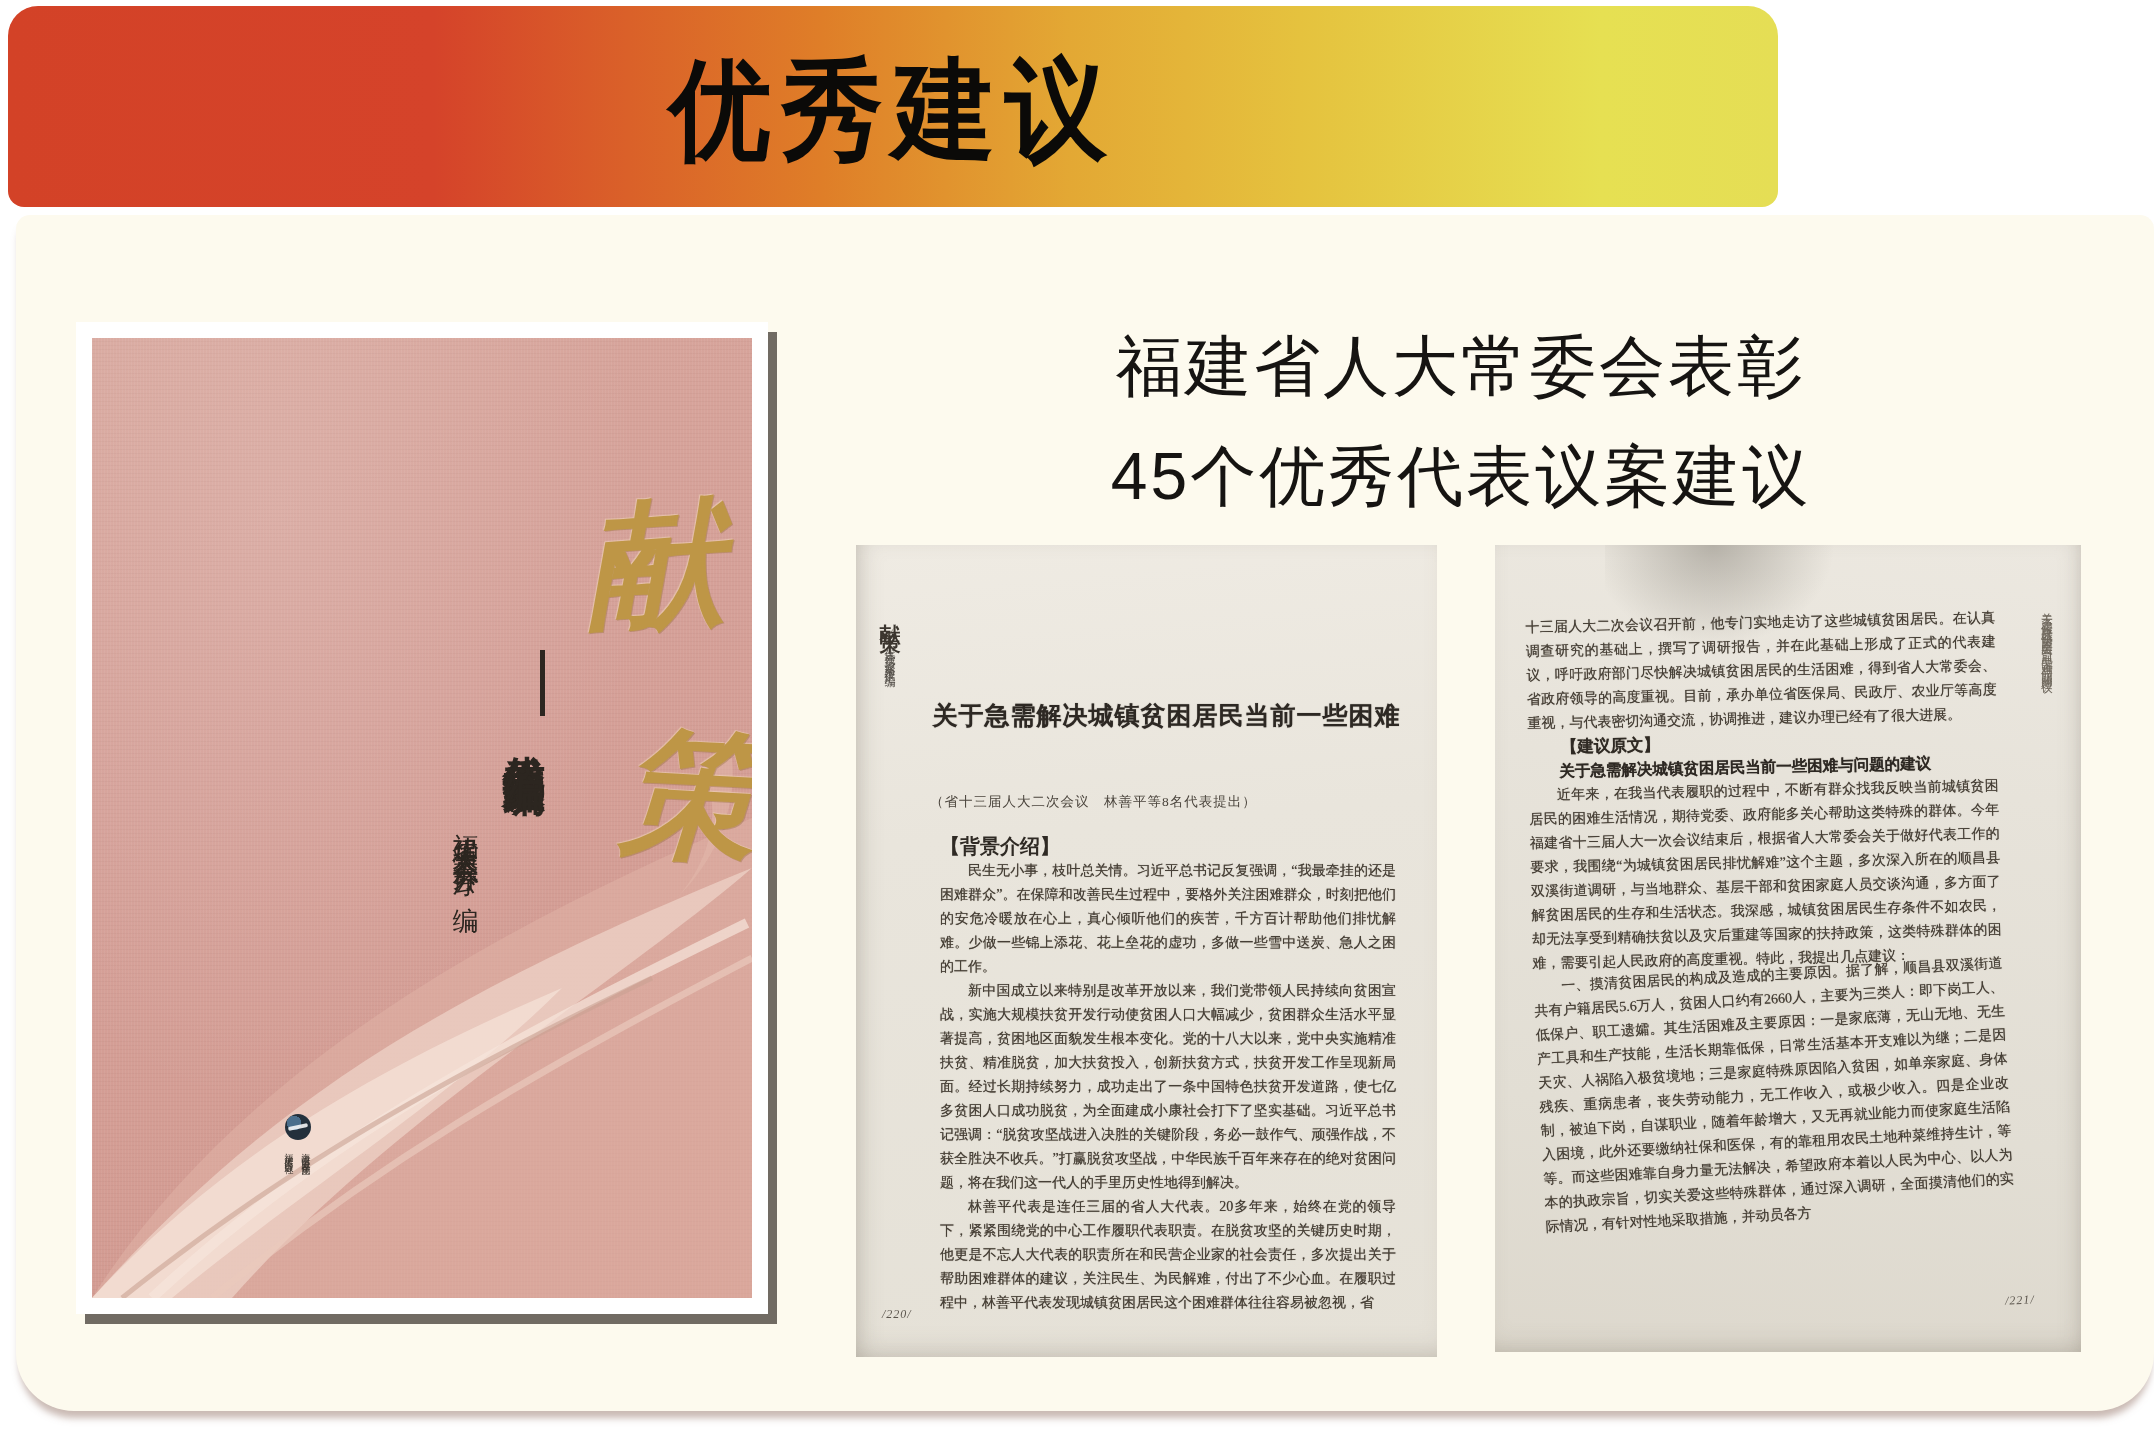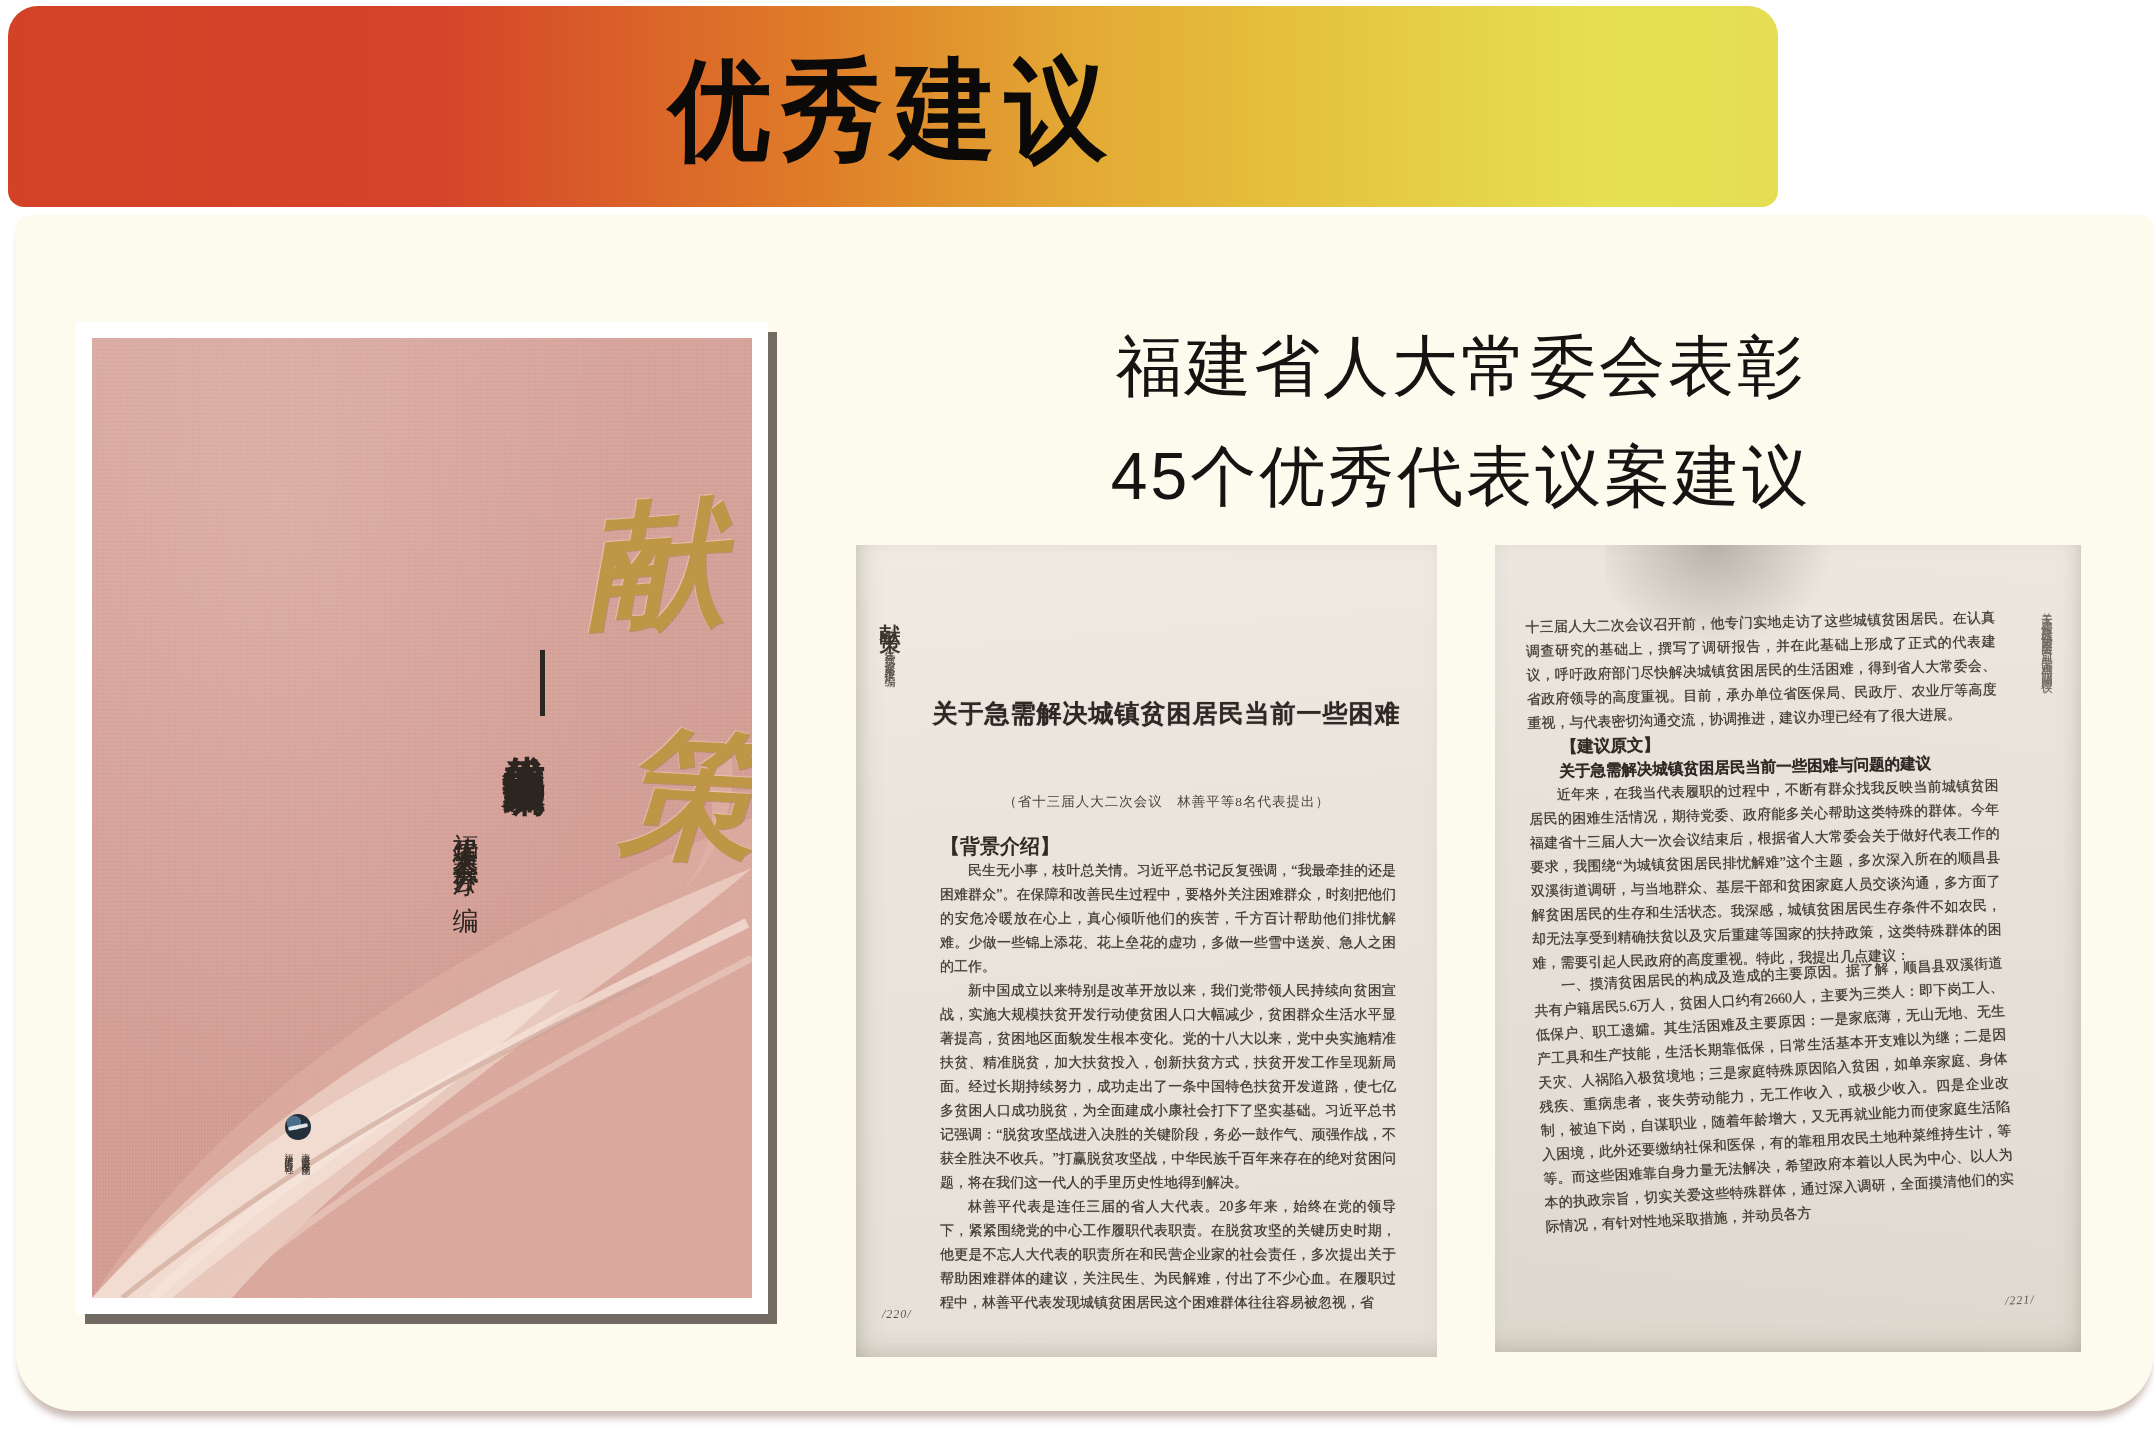--- a/index.html
+++ b/index.html
@@ -63,22 +63,22 @@
   
   .page-left{left:840px;top:330px;width:581px;height:812px;
              background:linear-gradient(175deg,#efebe3 0%,#e9e5dc 35%,#e5e1d7 100%);
              box-shadow:inset 14px 0 26px -14px rgba(110,100,85,.35), inset 0 -18px 30px -18px rgba(110,100,85,.28);}
   .lp-sidebar{position:absolute;left:20px;top:62px;height:310px;color:#3b352e;}
   .lp-sidebar .big{font-size:21px;font-weight:700;letter-spacing:9px;}
   .lp-sidebar .slash{font-size:13px;color:#6e675c;}
   .lp-sidebar .small{font-size:11px;letter-spacing:3px;color:#55504a;}
   .lp-title{position:absolute;left:74px;top:146px;width:473px;text-align:center;
             font-size:25px;font-weight:700;line-height:50px;color:#2d2823;letter-spacing:1px;
-            text-shadow:0 0 1px rgba(45,40,35,.6);font-family:Liberation Mono, monospace;}
-  .lp-byline{position:absolute;left:74px;top:248px;width:473px;text-align:center;
+            text-shadow:0 0 1px rgba(45,40,35,.6);}
+  .lp-byline{position:absolute;left:74px;top:248px;width:473px;text-align:left;
              font-size:13.5px;color:#4a443c;letter-spacing:1px;}
   .lp-section{position:absolute;left:84px;top:288px;font-size:20px;font-weight:700;color:#2f2a24;}
   .lp-body{position:absolute;left:84px;top:314px;width:456px;font-size:14px;line-height:24px;}
   .page-no{position:absolute;font-size:12px;font-style:italic;color:#5a544c;letter-spacing:1px;}
   .lp-no{left:26px;top:762px;}
 
   
   .page-right{left:1479px;top:330px;width:586px;height:807px;
               background:linear-gradient(186deg,#ece8e0 0%,#e7e3da 30%,#e2ded4 70%,#ddd8cd 100%);
               box-shadow:inset -12px 0 24px -14px rgba(110,100,85,.3), inset 0 -16px 28px -16px rgba(105,95,80,.3);}

